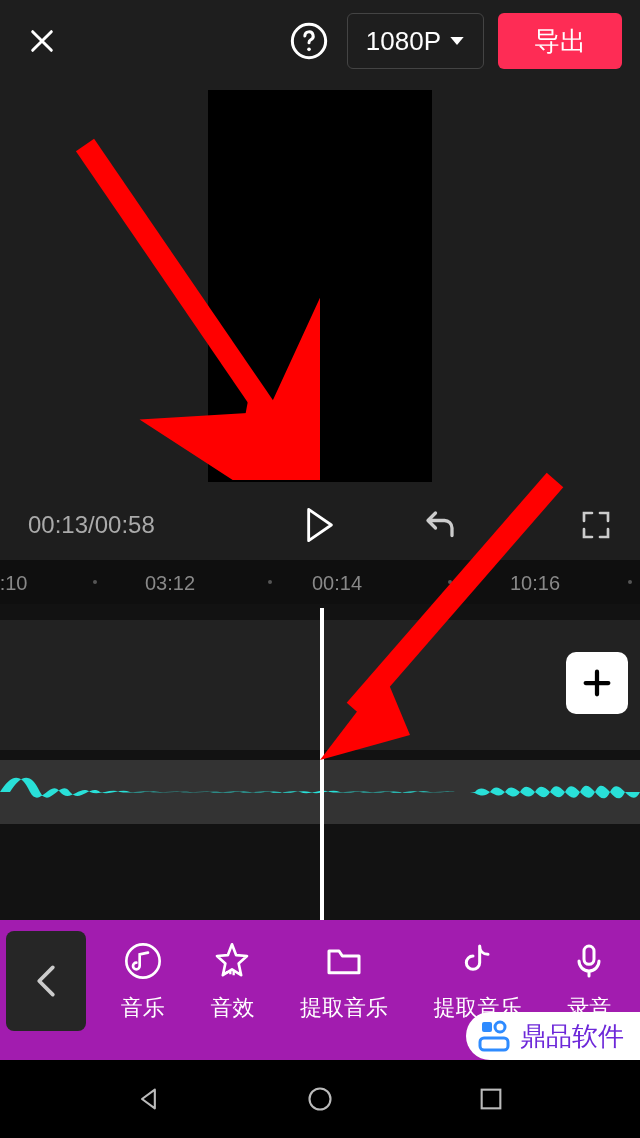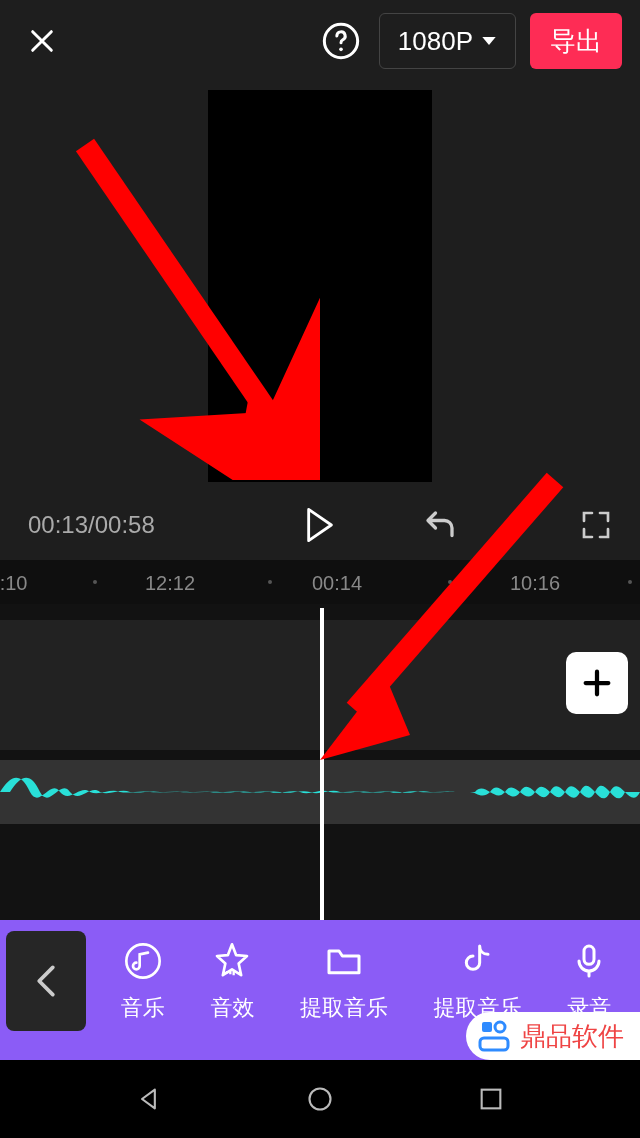--- a/index.html
+++ b/index.html
@@ -5,21 +5,21 @@
   * { margin: 0; padding: 0; box-sizing: border-box; }
   html, body { width: 640px; height: 1138px; background: #1a1a1a; font-family: -apple-system, "PingFang SC", sans-serif; color: #fff; overflow: hidden; }
   .app { width: 640px; height: 1138px; position: relative; display: flex; flex-direction: column; background:#1e1e1e; }
 
   
   .header { height: 82px; display: flex; align-items: center; padding: 0 18px; gap: 14px; }
   .close-btn { width: 48px; height: 48px; display:flex; align-items:center; justify-content:center; cursor:pointer;}
   .spacer { flex: 1; }
   .help-btn { width: 48px; height: 48px; display:flex; align-items:center; justify-content:center; cursor:pointer;}
   .res-btn { height: 56px; padding: 0 18px; border:1px solid #444; border-radius: 6px; display:flex; align-items:center; gap:8px; font-size:26px; cursor:pointer;}
-  .export-btn { height: 56px; padding: 0 20px; background:#fe2c55; border-radius:6px; font-size:26px; display:flex; align-items:center; cursor:pointer;}
+  .export-btn { height: 56px; padding: 0 36px; background:#fe2c55; border-radius:6px; font-size:26px; display:flex; align-items:center; cursor:pointer;}
 
   
   .preview-area { height: 408px; display:flex; align-items:center; justify-content:center; }
   .video-frame { width: 224px; height: 392px; background:#000; }
 
   
   .playbar { height: 70px; display:flex; align-items:center; padding:0 24px 0 28px; position:relative;}
   .time { font-size: 24px; color:#aaa; }
   .play-btn { position:absolute; left:50%; transform:translateX(-50%); width:48px; height:48px; display:flex; align-items:center; justify-content:center; cursor:pointer;}
   .pb-right { margin-left:auto; display:flex; gap:38px; align-items:center;}
@@ -31,33 +31,33 @@
   .ruler .tick { position:absolute; top:12px; transform:translateX(-50%);}
   .ruler .dot { position:absolute; top:20px; width:4px; height:4px; border-radius:50%; background:#555; transform:translateX(-50%);}
 
   .vid-track { position:absolute; top:60px; left:0; right:0; height:130px; background:#222;}
   .add-btn { position:absolute; right:12px; top:92px; width:62px; height:62px; background:#fff; border-radius:10px; display:flex; align-items:center; justify-content:center; cursor:pointer;}
   .aud-track { position:absolute; top:200px; left:0; right:0; height:64px; background:#333;}
   .wave { position:absolute; inset:0; }
   .playhead { position:absolute; left:320px; top:48px; width:4px; bottom:0; background:#fff;}
 
   
-  .tools { height:140px; background:#8b5cf6; display:flex; align-items:center; gap:6px; padding:6px 6px 24px 6px;}
+  .tools { height:140px; background:#a21caf; display:flex; align-items:center; gap:6px; padding:6px 6px 24px 6px;}
   .back-btn { width:80px; height:100px; background:#262626; border-radius:8px; display:flex; align-items:center; justify-content:center; cursor:pointer; margin-right:6px;}
   .tool-row { flex:1; display:flex; justify-content:space-around;}
   .tool { display:flex; flex-direction:column; align-items:center; gap:10px; cursor:pointer; padding:4px 10px;}
   .tool .ico { width:44px; height:44px; display:flex; align-items:center; justify-content:center;}
   .tool .lbl { font-size:22px; color:#fff;}
 
   
   .navbar { height:78px; background:#000; display:flex; align-items:center; justify-content:space-evenly;}
   .nav-ico { width:44px; height:44px; display:flex; align-items:center; justify-content:center;}
 
   
-  .watermark { position:absolute; right:0; bottom:78px; background:#fff; color:#ef4444; border-radius:28px 0 0 28px; padding:6px 16px 6px 10px; display:flex; align-items:center; gap:8px; font-size:26px; font-weight:500;}
+  .watermark { position:absolute; right:0; bottom:78px; background:#fff; color:#6d28d9; border-radius:28px 0 0 28px; padding:6px 16px 6px 10px; display:flex; align-items:center; gap:8px; font-size:26px; font-weight:500;}
   .wm-logo { width:36px; height:36px; }
 
   
   .arrow { position:absolute; pointer-events:none; }
 
   svg { display:block; }
 </style>
 </head>
 <body>
 
@@ -117,21 +117,21 @@
             <path d="M3 9V3h6 M15 3h6v6 M21 15v6h-6 M9 21H3v-6" fill="none" stroke="#ccc" stroke-width="2" stroke-linecap="round"></path>
           </svg>
       </div>
     </div>
   </div>
 
   <div class="timeline">
     <div class="ruler">
       <span class="tick" style="left:8px">0:10</span>
       <span class="dot" style="left:95px"></span>
-      <span class="tick" style="left:170px">12:12</span>
+      <span class="tick" style="left:170px">03:12</span>
       <span class="dot" style="left:270px"></span>
       <span class="tick" style="left:337px">00:14</span>
       <span class="dot" style="left:450px"></span>
       <span class="tick" style="left:535px">10:16</span>
       <span class="dot" style="left:630px"></span>
     </div>
 
     <div class="vid-track"></div>
     <div class="add-btn">
       <svg width="34" height="34" viewBox="0 0 24 24">

